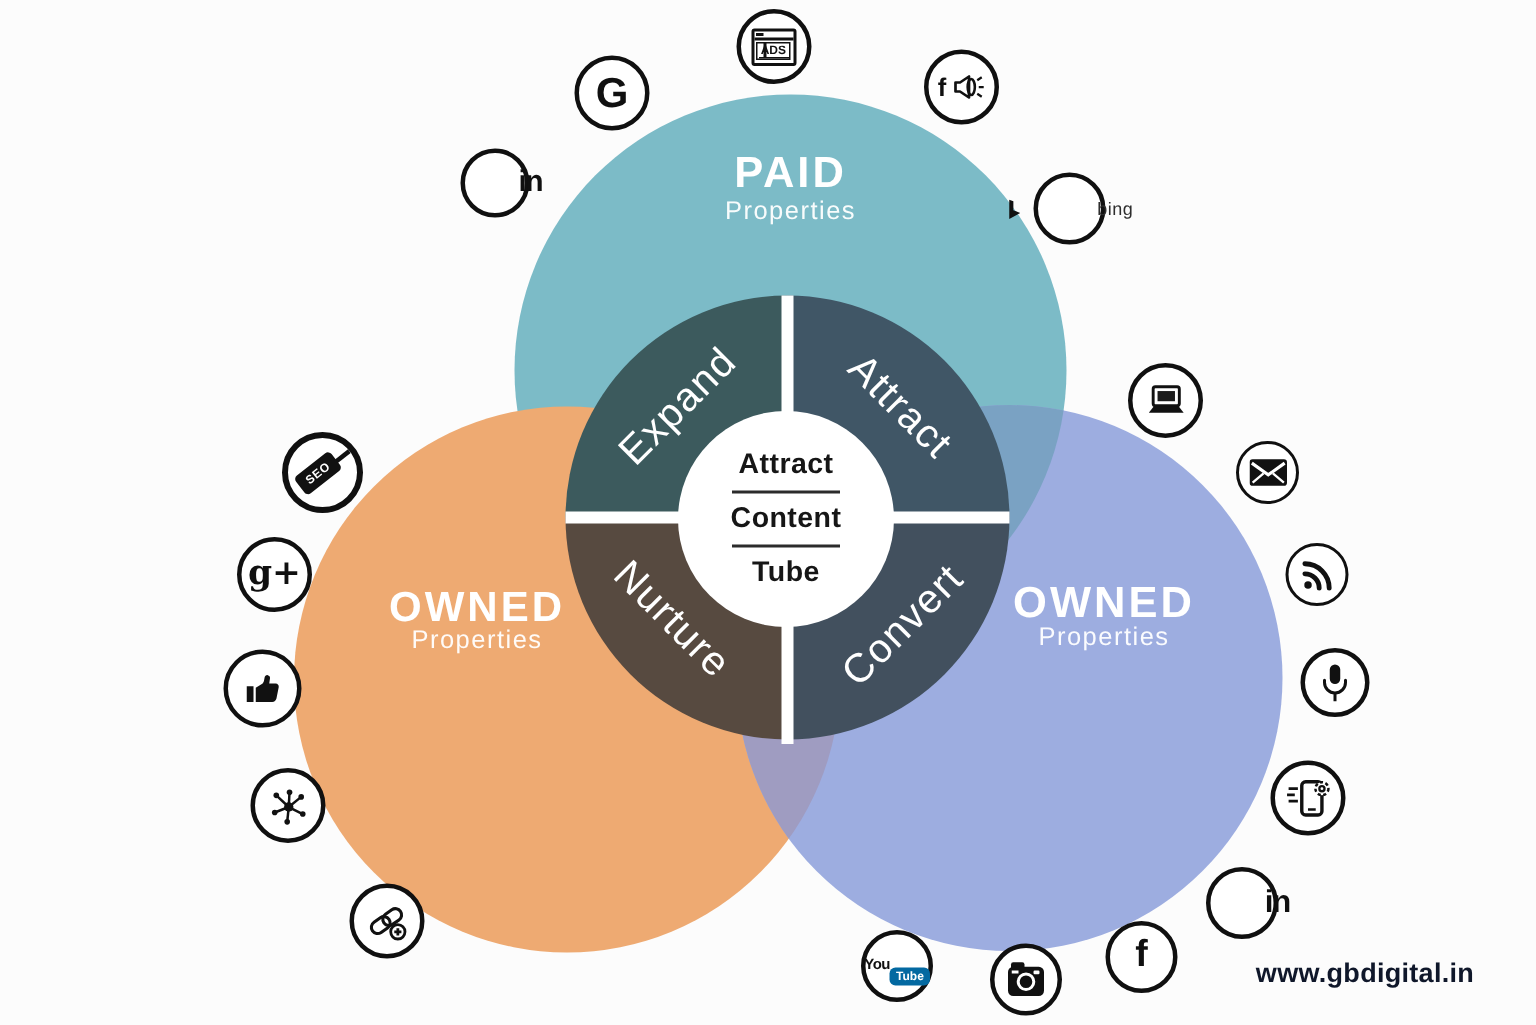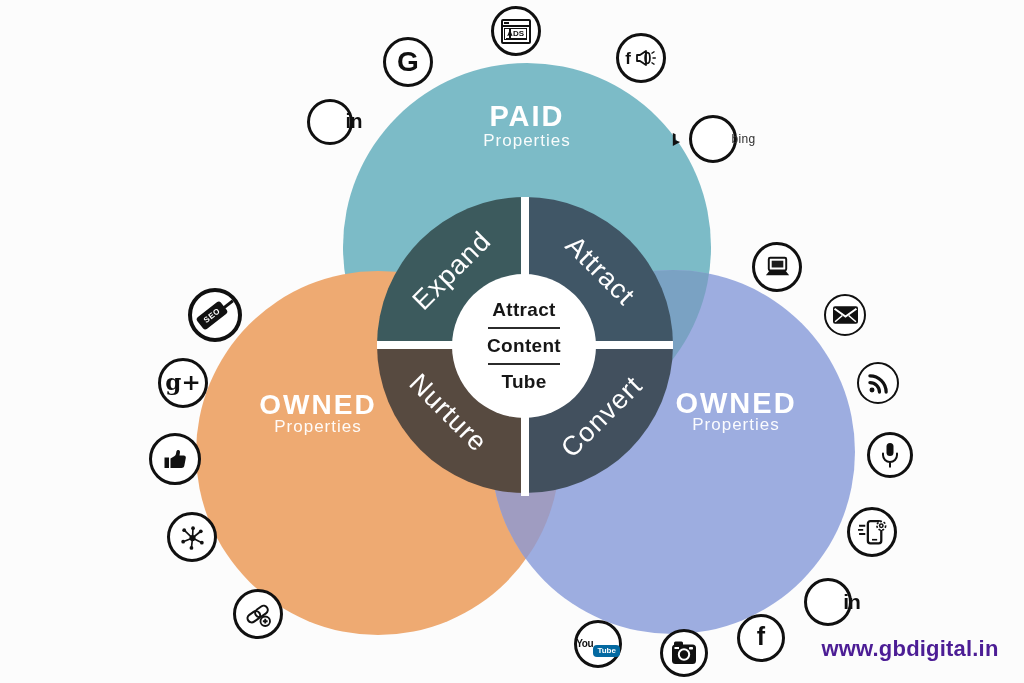--- a/index.html
+++ b/index.html
@@ -39,21 +39,21 @@
   .yt{display:flex;flex-direction:row;align-items:center;line-height:1;}
   .yt-top{font-weight:bold;font-size:10px;letter-spacing:-.3px;color:#111;}
   .yt-badge{background:#0369a1;color:#fff;font-weight:bold;font-size:8px;line-height:1;
             padding:2px 4px;border-radius:4px;margin-top:14px;}
   
   .tagwrap{position:relative;width:40px;height:34px;}
   .tag{position:absolute;left:2px;top:10px;width:30px;height:15px;background:#111;border-radius:3px;
        transform:rotate(-38deg);display:flex;align-items:center;justify-content:center;}
   .tag span{color:#fff;font-size:8px;font-weight:bold;letter-spacing:.5px;}
   .tagstring{position:absolute;right:1px;top:5px;width:12px;height:2.5px;background:#111;transform:rotate(-38deg);}
-  .watermark{color:#4c1d95;font-size:22px;font-weight:700;letter-spacing:.2px;white-space:nowrap;}
+  .watermark{color:#0f172a;font-size:18px;font-weight:700;letter-spacing:.2px;white-space:nowrap;}
 </style>
 </head>
 <body>
 
 <div class="stage">
 
   <svg class="venn" width="1024" height="683" viewBox="0 0 1024 683">
     <defs>
       <clipPath id="clipPaid">
           <circle cx="527" cy="247" r="184"></circle>

